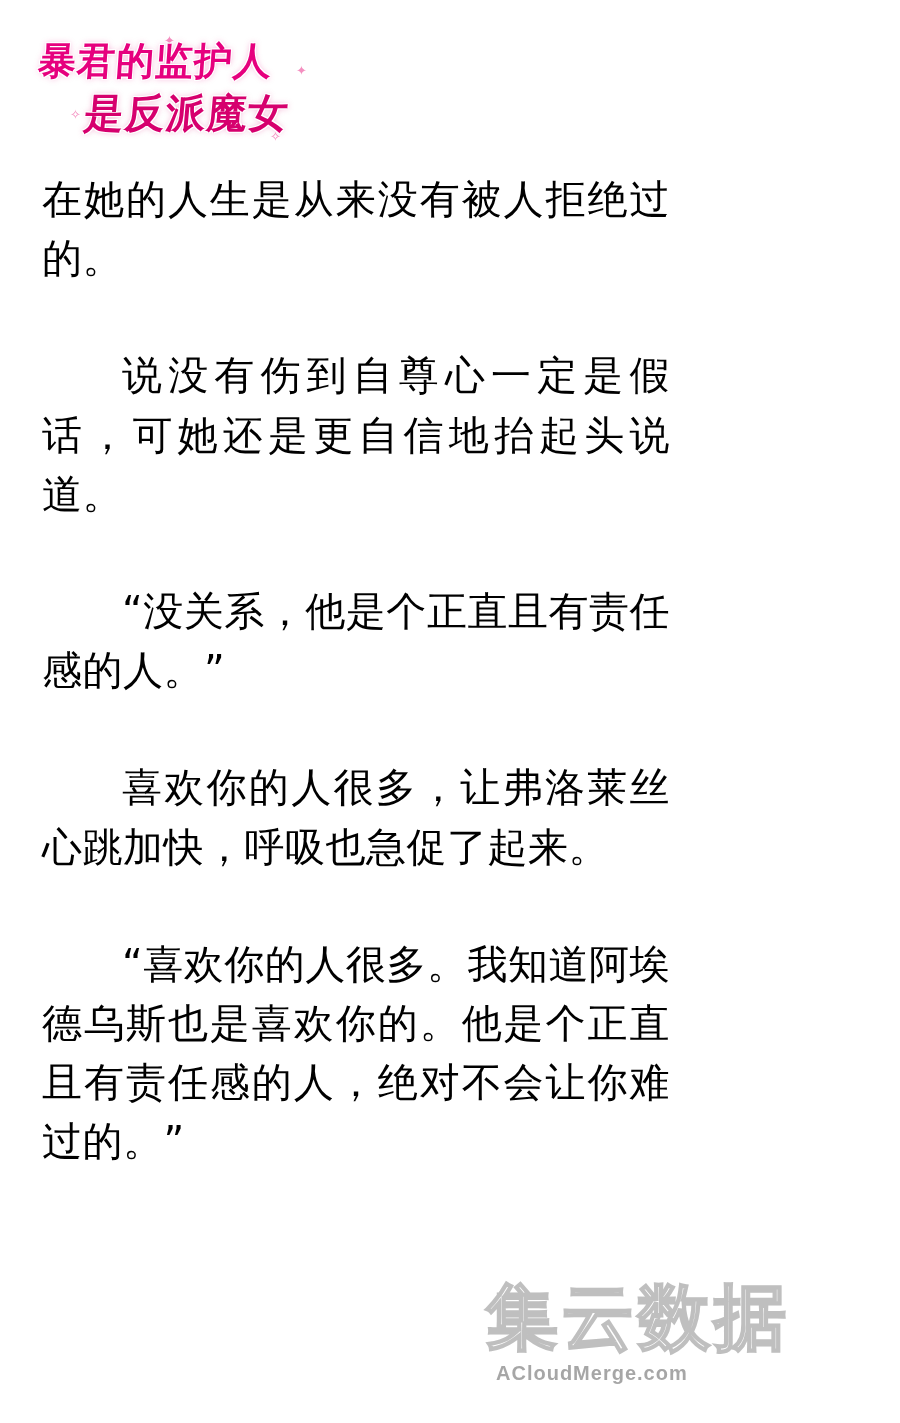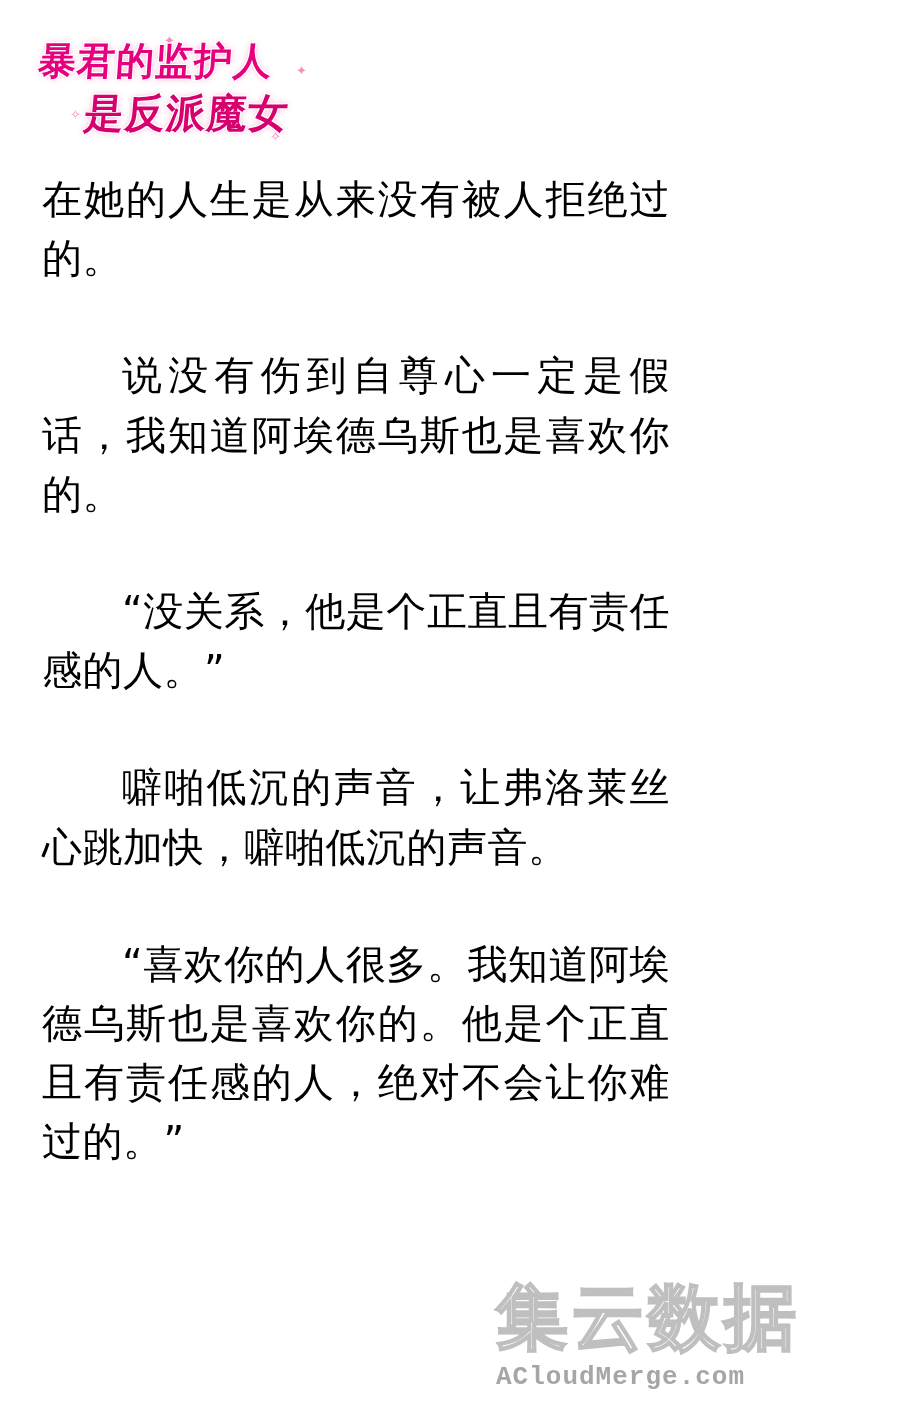--- a/index.html
+++ b/index.html
@@ -98,37 +98,37 @@
     position: absolute;
     left: 480px;
     top: 1270px;
     width: 420px;
     height: 140px;
     pointer-events: none;
     user-select: none;
   }
   .watermark-cn {
     position: absolute;
-    left: 16px;
+    left: 6px;
     top: 0px;
     font-size: 72px;
     font-weight: bold;
     font-family: Liberation Mono, monospace;
     color: rgba(255,255,255,0.0);
     -webkit-text-stroke: 2px rgba(170,170,170,0.75);
     letter-spacing: 4px;
     white-space: nowrap;
   }
   .watermark-en {
     position: absolute;
     left: 16px;
     top: 92px;
-    font-size: 26px;
+    font-size: 20px;
     font-weight: bold;
-    font-family: Liberation Mono, monospace;
+    font-family: Liberation Sans, sans-serif;
     color: rgba(150,150,150,0.85);
     letter-spacing: 1px;
     white-space: nowrap;
   }
 </style>
 </head>
 <body>
 
 <div class="logo">
   <span class="logo-sparkle sp1">✦</span>
@@ -140,22 +140,22 @@
   <div class="logo-line logo-line-1">
     <span>暴君的监护人</span>
   </div>
   <div class="logo-line logo-line-2">
     <span>是反派魔女</span>
   </div>
 </div>
 
 <div class="page-body">
   <p class="para">在她的人生是从来没有被人拒绝过的。</p>
-  <p class="para indent">说没有伤到自尊心一定是假话，我知道阿埃德乌斯也是喜欢你的。</p>
+  <p class="para indent">说没有伤到自尊心一定是假话，可她还是更自信地抬起头说道。</p>
   <p class="para indent">“没关系，他是个正直且有责任感的人。”</p>
-  <p class="para indent">噼啪低沉的声音，让弗洛莱丝心跳加快，噼啪低沉的声音。</p>
+  <p class="para indent">喜欢你的人很多，让弗洛莱丝心跳加快，呼吸也急促了起来。</p>
   <p class="para indent">“喜欢你的人很多。我知道阿埃德乌斯也是喜欢你的。他是个正直且有责任感的人，绝对不会让你难过的。”</p>
 </div>
 
 <div class="watermark">
   <div class="watermark-cn">集云数据</div>
   <div class="watermark-en">ACloudMerge.com</div>
 </div>
 
 </body></html>

